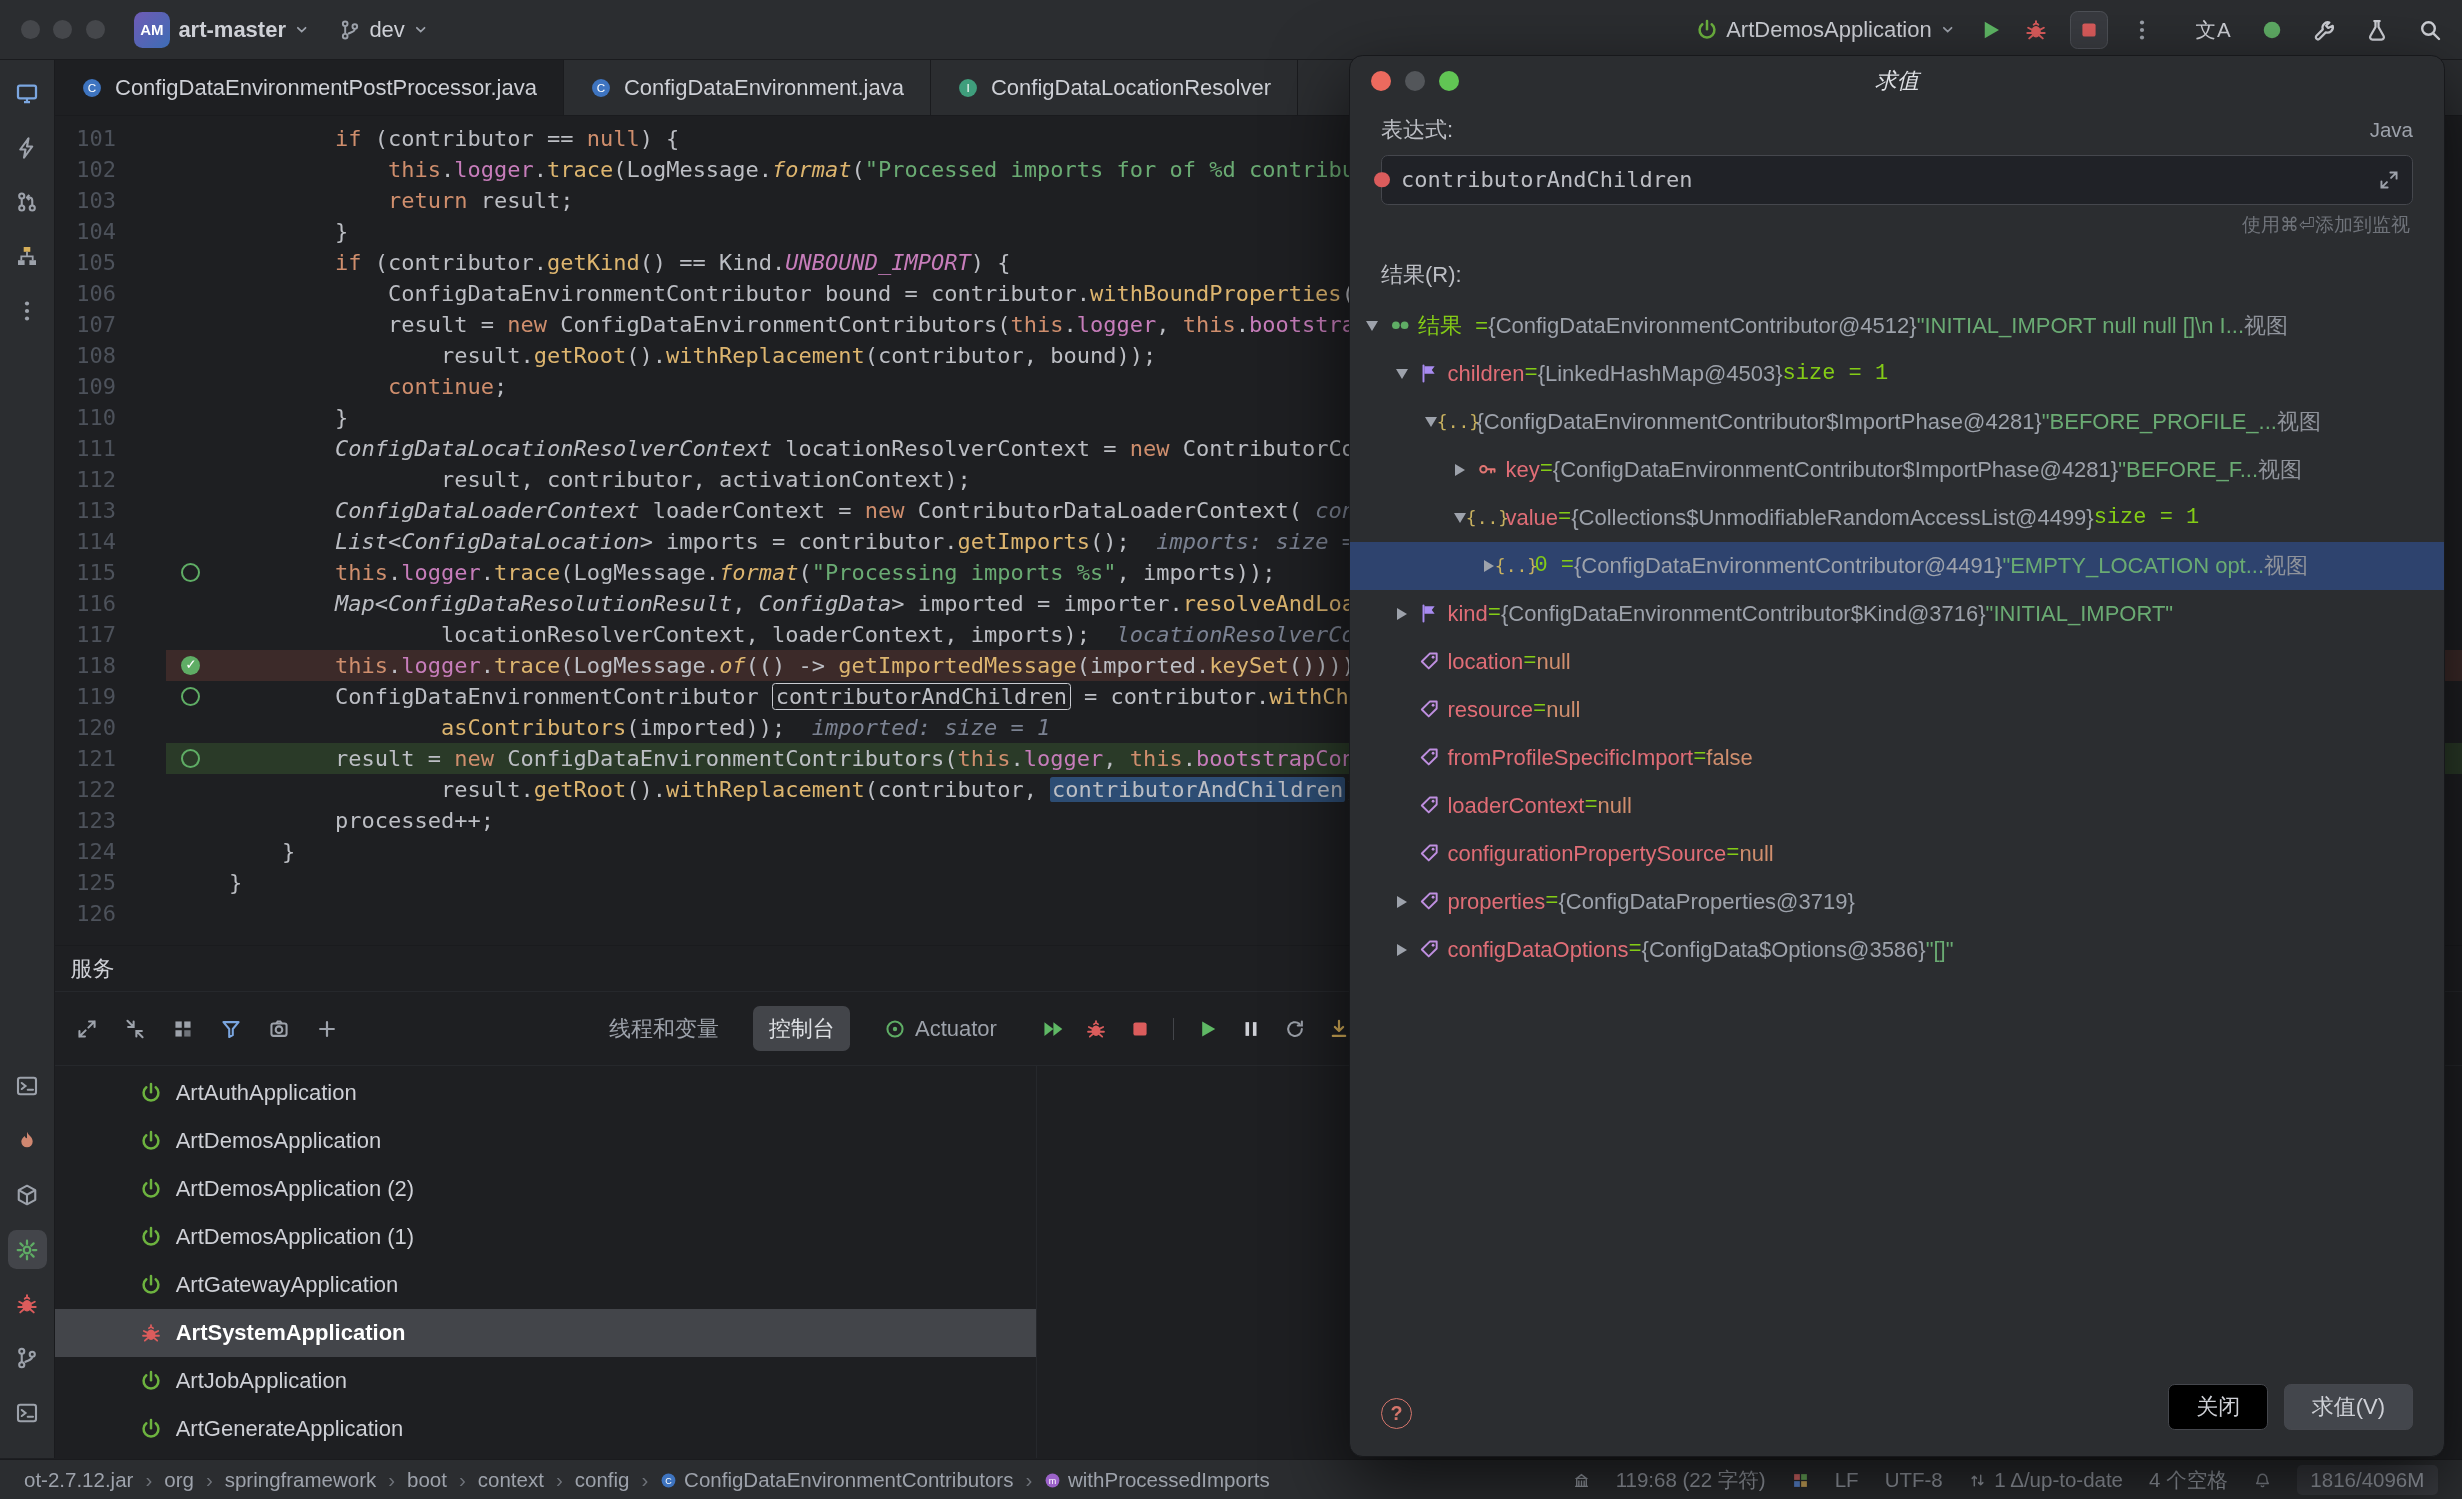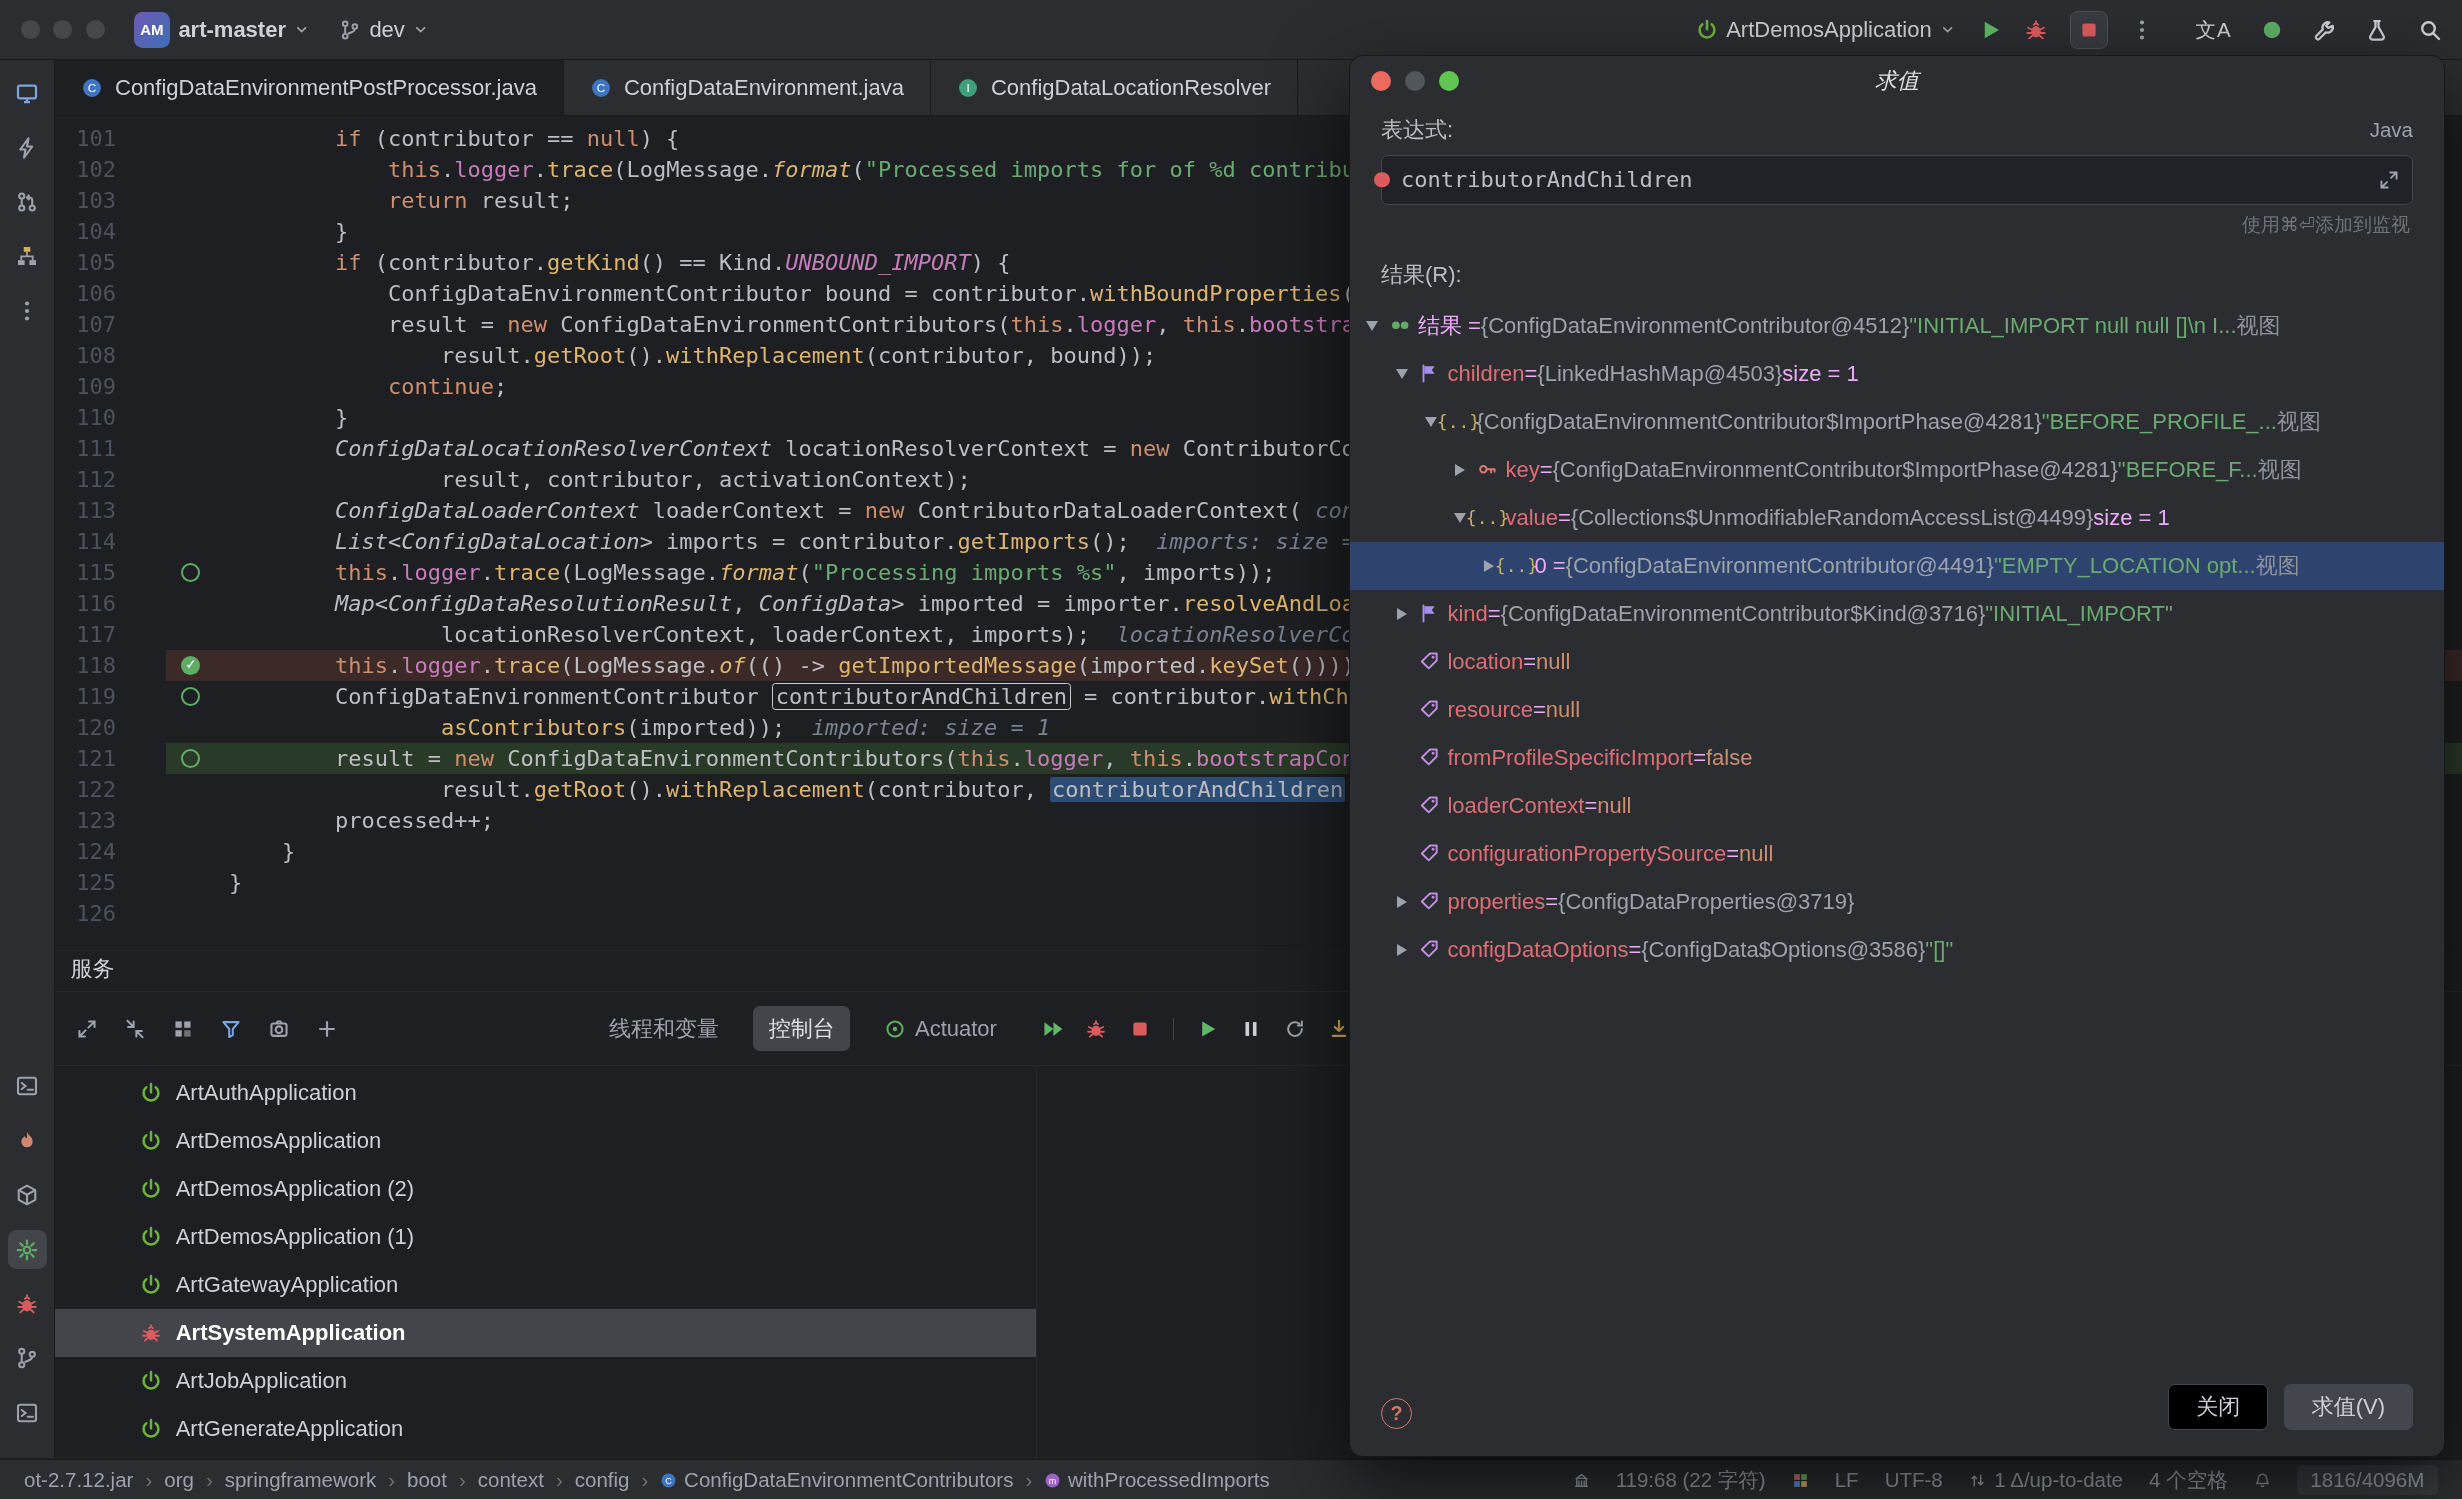--- a/index.html
+++ b/index.html
@@ -107,21 +107,21 @@
   .result-label{margin:22px 31px 0;font-size:22px;color:#bcbec4;}
   .dlg-tree{margin-top:12px;}
   .trow{height:48px;display:flex;align-items:center;font-size:22px;white-space:nowrap;overflow:hidden;padding-right:20.5px;}
   .trow.sel{background:#2e436e;}
   .chev{width:27px;flex:0 0 27px;display:flex;justify-content:center;align-items:center;}
   .tri-r{width:0;height:0;border-left:10.3px solid #9da2ab;border-top:6px solid transparent;border-bottom:6px solid transparent;}
   .tri-d{width:0;height:0;border-top:10.3px solid #9da2ab;border-left:6px solid transparent;border-right:6px solid transparent;}
   .ticon{width:29px;flex:0 0 29px;display:flex;justify-content:center;align-items:center;margin-right:3.4px;}
   .braces-txt{font-size:18px;color:#c8b15f;font-family:"DejaVu Sans Mono",monospace;}
   .tnm{color:#e06d76;} .tref{color:#9da2ab;} .tstr{color:#6aab73;} .tkw{color:#cf8e6d;}
-  .tpl{color:#f0abfc;} .tlink{color:#8f939b;}
+  .tpl{color:#84cc16;font-family:Liberation Mono, monospace;} .tlink{color:#8f939b;}
   .dlg-btns{position:absolute;right:31px;bottom:26px;display:flex;gap:15.4px;}
   .btn{height:46px;padding:0 27px;border-radius:6.8px;background:#000000;border:0.9px solid #45474d;
     color:#ced0d6;font-size:22px;display:flex;align-items:center;}
   .btn.primary{background:#43464c;}
   .help{position:absolute;left:31px;bottom:27px;width:31px;height:31px;border-radius:50%;border:1.7px solid #d4756b;
     color:#d4756b;display:flex;align-items:center;justify-content:center;font-size:19.7px;font-weight:bold;}
 </style>
 </head>
 <body>
 

